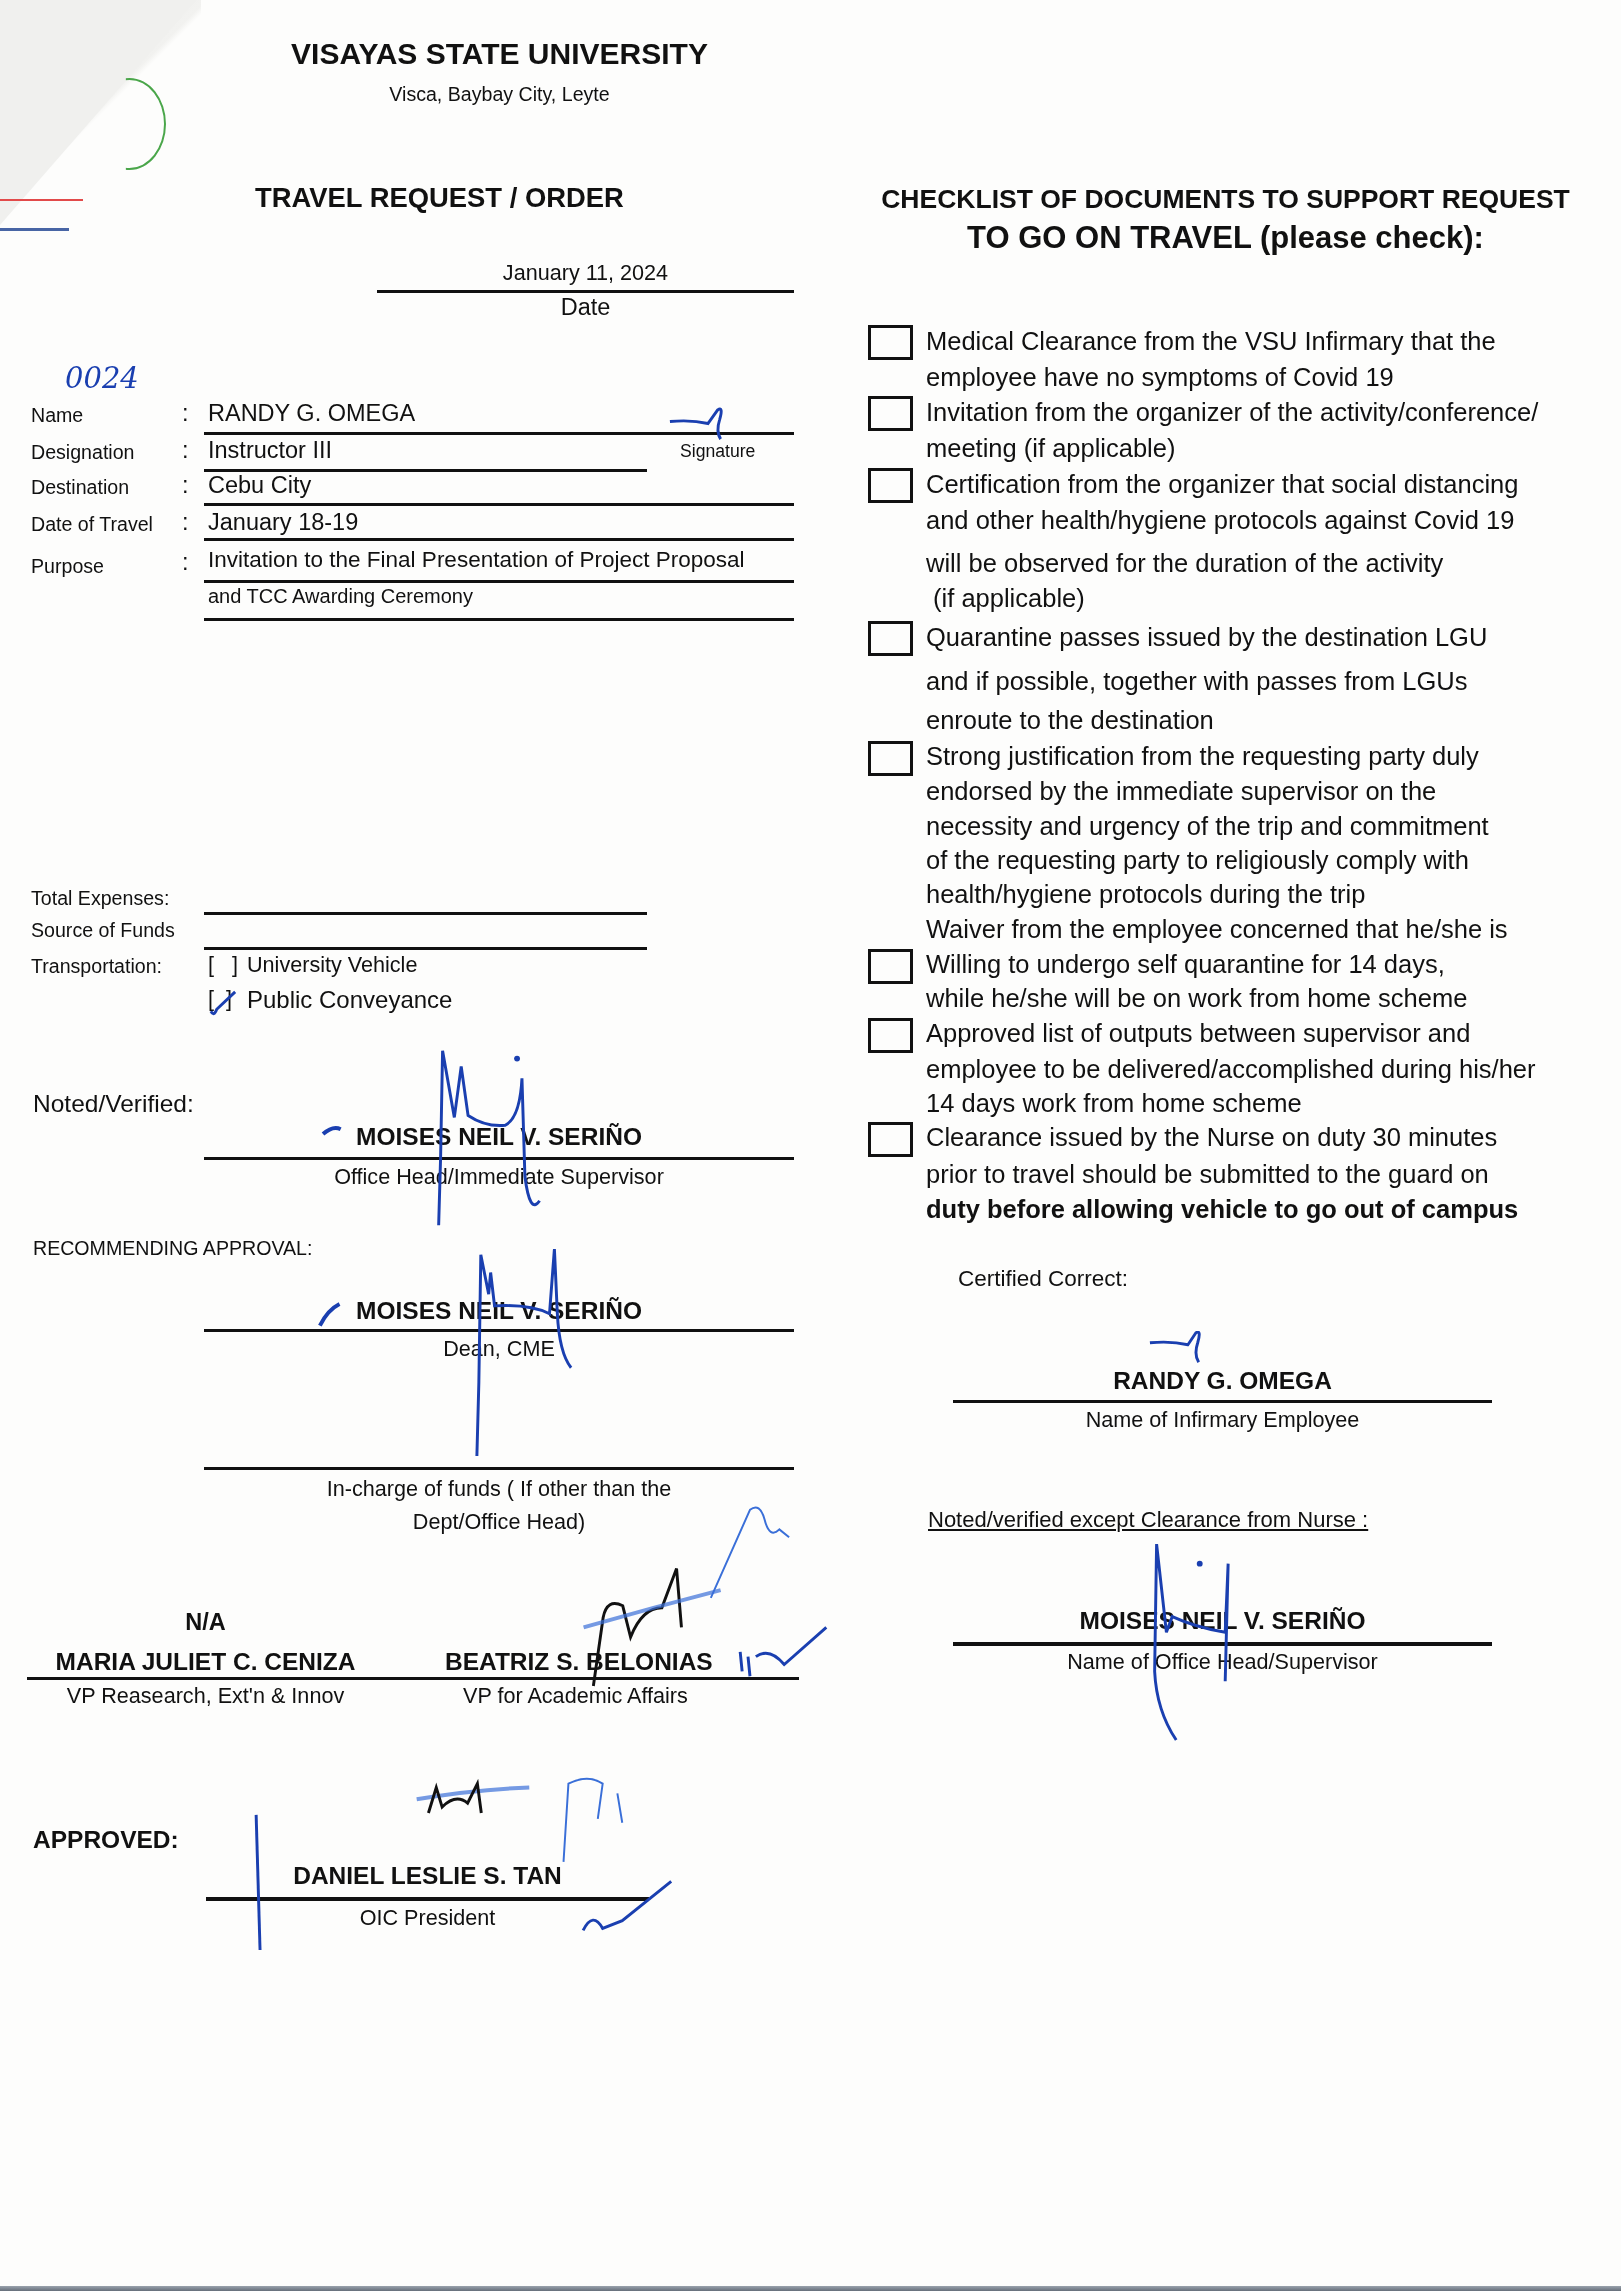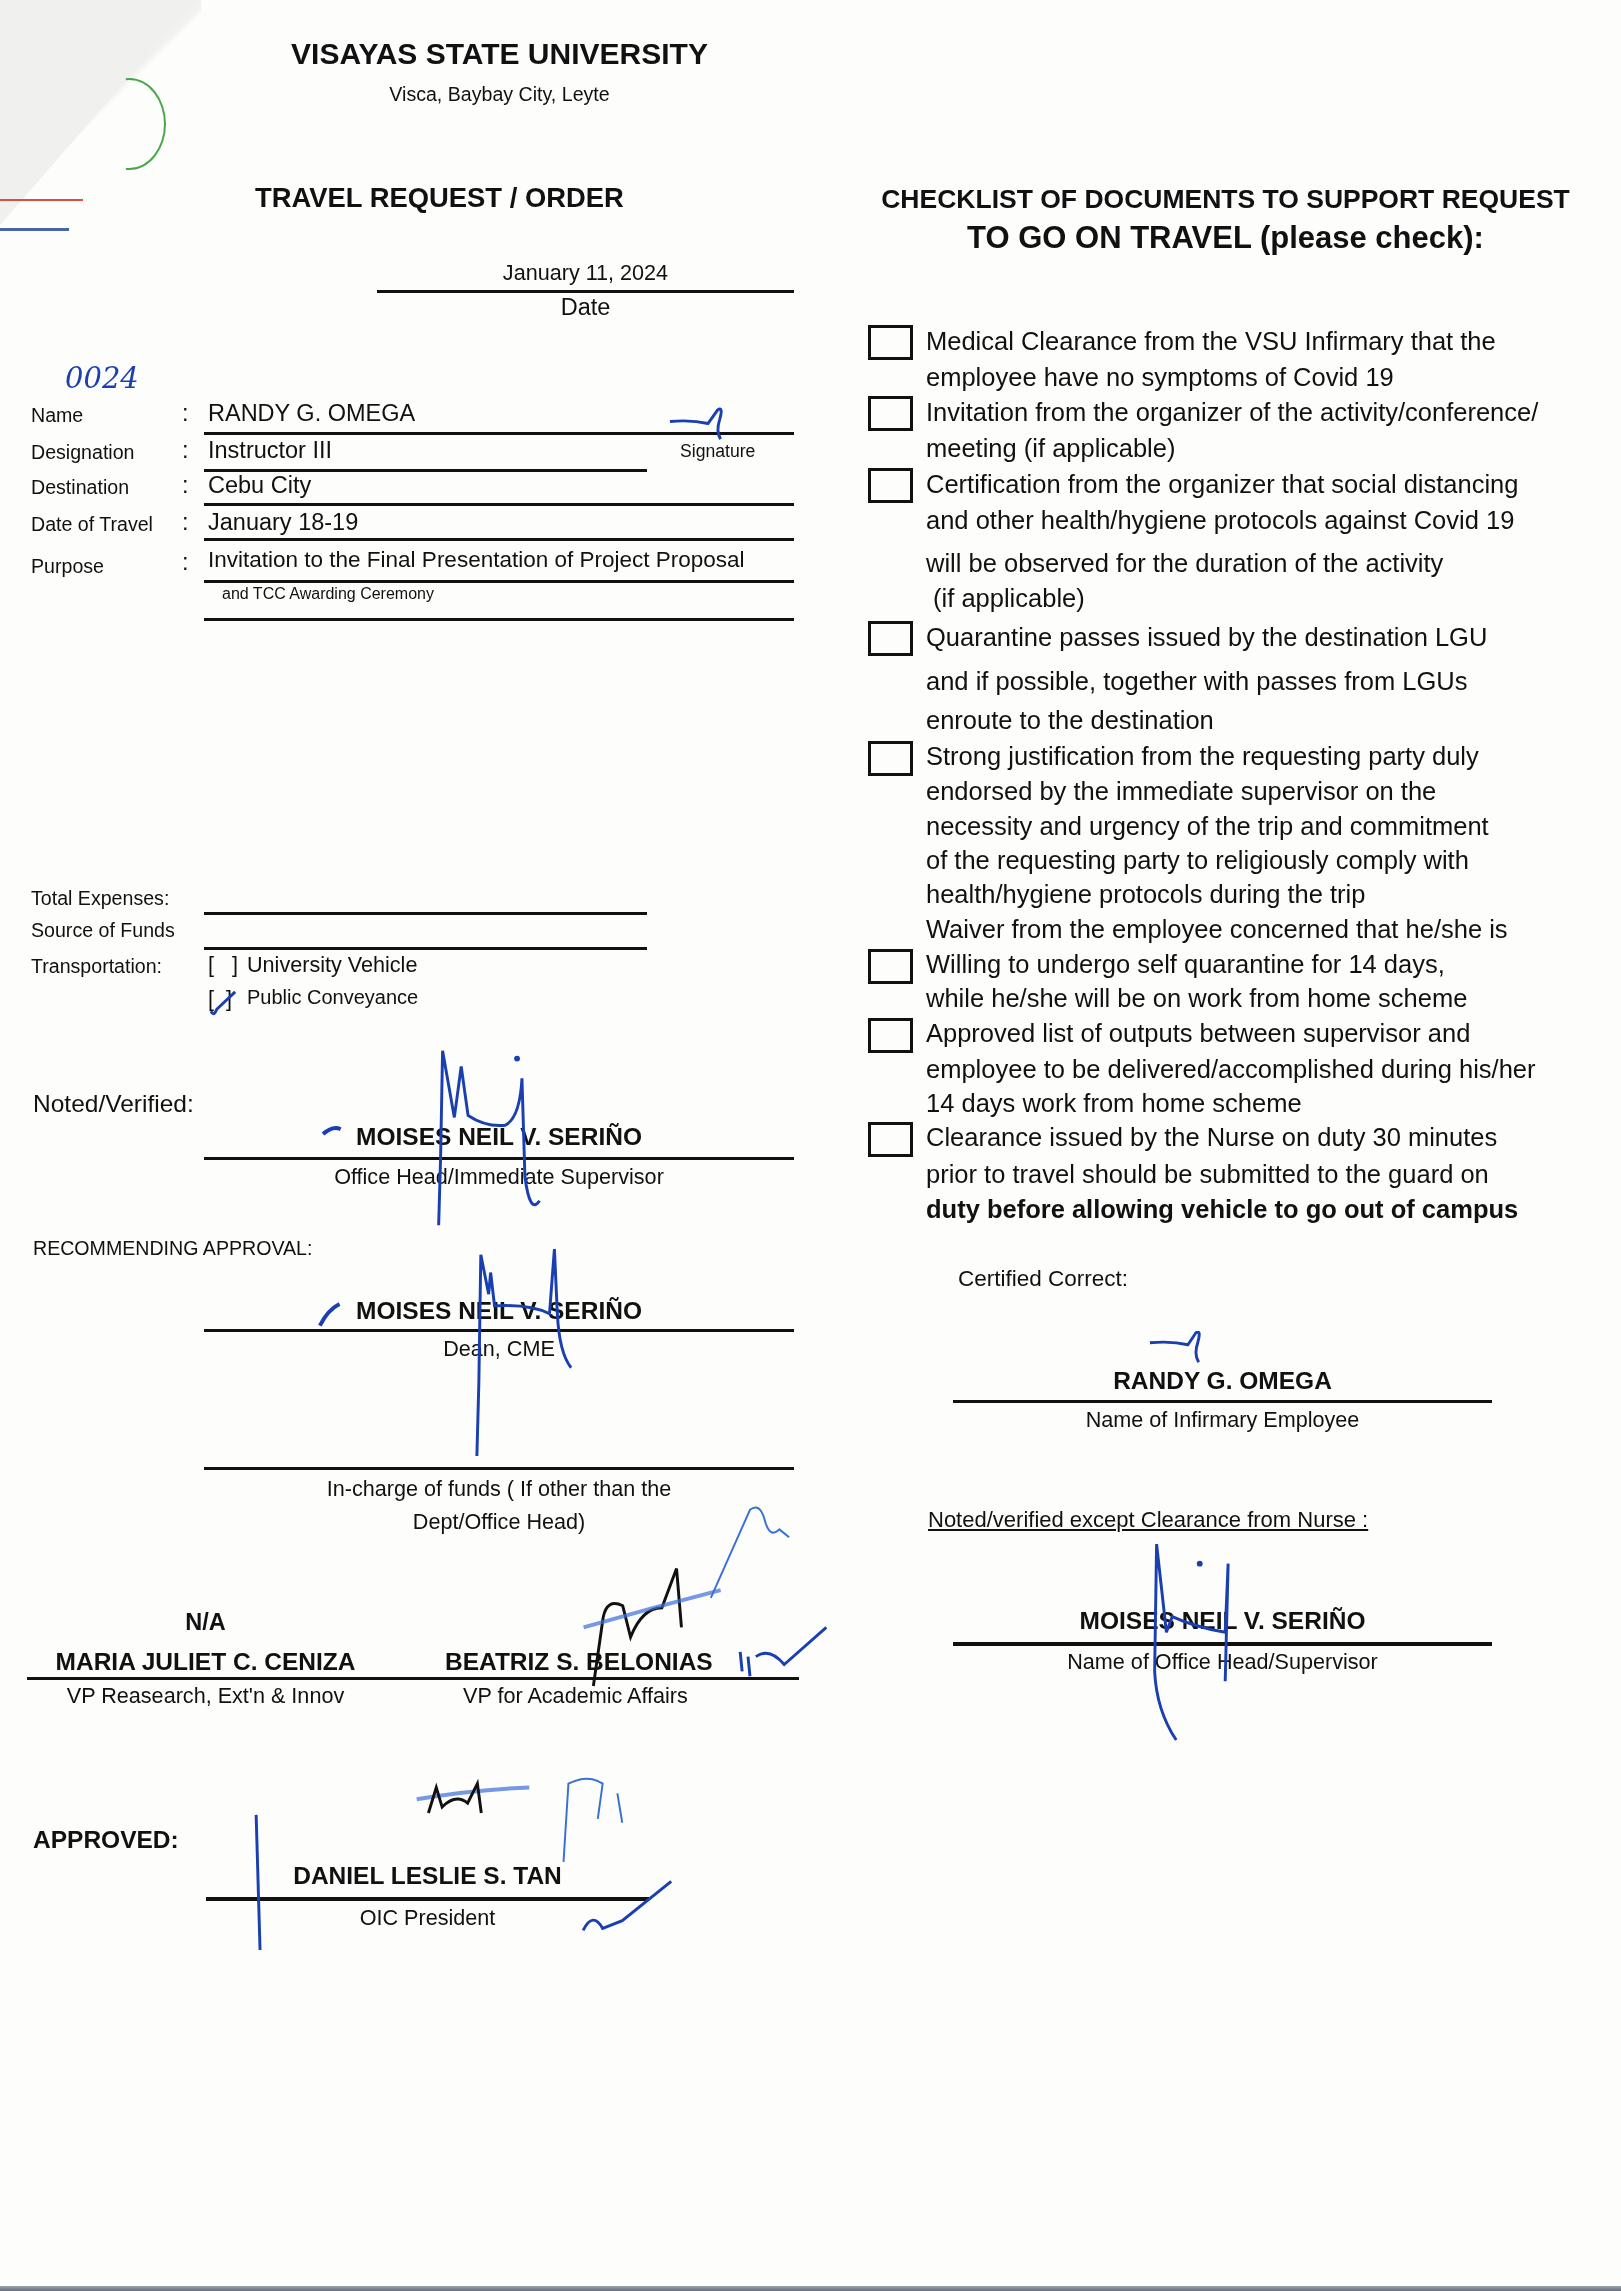--- a/index.html
+++ b/index.html
@@ -92,37 +92,37 @@
   <div class="abs val" style="left:182px; top:509px;">:</div>
   <div class="abs val" style="left:208px; top:509px;">January 18-19</div>
   <div class="hline" style="left:204px; top:538px; width:590px;"></div>
 </div>
 
 <div>
   <div class="abs lbl" style="left:31px; top:555px;">Purpose</div>
   <div class="abs val" style="left:182px; top:549px;">:</div>
   <div class="abs" style="left:208px; top:547px; font-size:22.5px;">Invitation to the Final Presentation of Project Proposal</div>
   <div class="hline" style="left:204px; top:580px; width:590px;"></div>
-  <div class="abs" style="left:208px; top:585px; font-size:16px;margin-left:14px;">and TCC Awarding Ceremony</div>
+  <div class="abs" style="left:208px; top:585px; font-size:20px;">and TCC Awarding Ceremony</div>
   <div class="hline" style="left:204px; top:618px; width:590px;"></div>
 </div>
 
 <div class="abs lbl" style="left:31px; top:887px;">Total Expenses:</div>
 <div class="hline" style="left:204px; top:912px; width:443px;"></div>
 <div class="abs lbl" style="left:31px; top:919px;">Source of Funds</div>
 <div class="hline" style="left:204px; top:947px; width:443px;"></div>
 
 <div class="abs lbl" style="left:31px; top:955px;">Transportation:</div>
 <div class="abs" style="left:208px; top:952px; font-size:21.6px; white-space:pre;">[   ]</div>
 <div class="abs" style="left:247px; top:952px; font-size:21.6px;">University Vehicle</div>
 <div class="abs" style="left:208px; top:986px; font-size:21.6px;">[&nbsp;&nbsp;]</div>
 <svg class="sig" style="left:208px; top:988px;" width="33" height="31" viewBox="0 0 34 32">
   <path d="M3 24 Q6 30 9 22 L28 4" stroke="#1a3fb0" stroke-width="3" fill="none"></path>
 </svg>
-<div class="abs" style="left:247px; top:986px; font-size:20px;">Public Conveyance</div>
+<div class="abs" style="left:247px; top:986px; font-size:24px;">Public Conveyance</div>
 
 <div class="abs" style="left:33px; top:1090px; font-size:24.5px;">Noted/Verified:</div>
 <div class="abs bold center" style="left:204px; top:1123px; width:590px; font-size:24.5px;">MOISES NEIL V. SERIÑO</div>
 <div class="hline" style="left:204px; top:1157px; width:590px;"></div>
 <div class="abs center" style="left:204px; top:1164px; width:590px; font-size:21.6px;">Office Head/Immediate Supervisor</div>
 <svg class="sig" style="left:319px; top:1039px;" width="255" height="196" viewBox="0 0 260 200">
   <path d="M4 97 Q14 88 22 92" stroke="#1a3fb0" stroke-width="4" fill="none"></path>
   <path d="M122 190 L124 120 L126 12 L138 80 L145 28 L152 78 Q170 90 190 88 Q205 80 207 40 L210 140 Q215 180 225 165" stroke="#1a3fb0" stroke-width="3" fill="none"></path>
   <circle cx="202" cy="20" r="3" fill="#1a3fb0"></circle>
 </svg>

